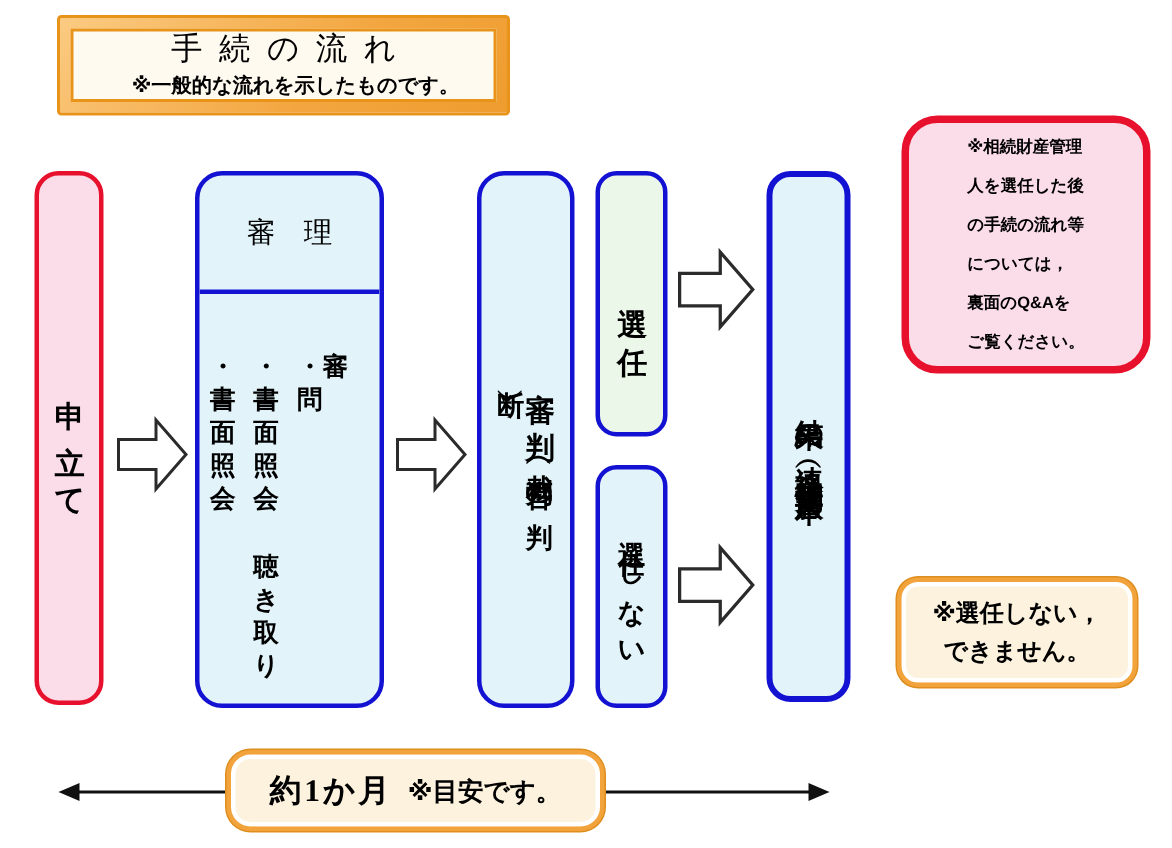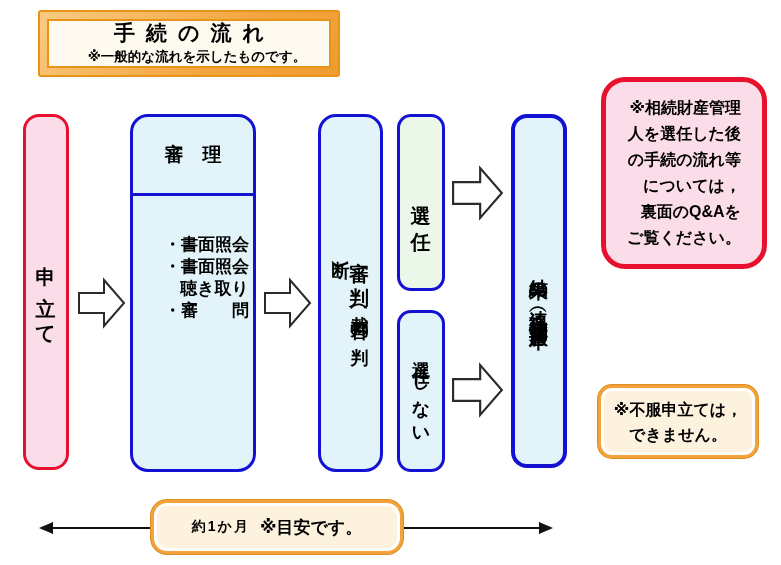--- a/index.html
+++ b/index.html
@@ -41,21 +41,21 @@
     border: 2px solid var(--orange-frame-edge);
     background: linear-gradient(135deg, var(--orange-frame-light) 0%, var(--orange-frame) 60%, #EE9C2E 100%);
     padding: 7px; border-radius: 3px;
   }
   #title-inner {
     width: 100%; height: 100%;
     background: #FFFAF0;
     border: 2px solid var(--orange-frame-edge);
     display: flex; flex-direction: column; align-items: center; justify-content: center;
   }
-  .page-title { font-size: 21px; font-weight: bold; letter-spacing: 11px; padding-left: 11px; line-height: 1.15; }
+  .page-title { font-size: 21px; font-weight: normal; letter-spacing: 11px; padding-left: 11px; line-height: 1.15; }
   .title-note { font-size: 13.5px; font-weight: bold; margin-top: 2px; margin-left: 16px; }
 
   
   .vtext {
     writing-mode: vertical-rl;
     text-orientation: mixed;
     font-weight: bold;
     line-height: 1;
   }
 
@@ -67,26 +67,26 @@
   }
   #application-box .vtext { font-size: 20px; letter-spacing: 30px; margin-bottom: -30px; }
 
   #examination-box {
     position: absolute; left: 130px; top: 114px; width: 126px; height: 358px;
     background: var(--cyan-bg);
     border: 3px solid var(--blue-border);
     border-radius: 18px;
     overflow: hidden;
   }
-  .exam-header { height: 76px; display: flex; align-items: center; justify-content: center; font-weight: bold; font-size: 19px; }
+  .exam-header { height: 76px; display: flex; align-items: center; justify-content: center; font-weight: normal; font-size: 19px; }
   .exam-divider { height: 3px; background: var(--blue-border); }
   .exam-body {
     padding: 38px 4px 0 7px;
-    display: flex; flex-direction: column; 
-    font-weight: bold; font-size: 17px; line-height: 1.3; text-align: right;
+    display: flex; flex-direction: row; 
+    font-weight: bold; font-size: 17px; line-height: 1.3;
   }
 
   #adjudication-box {
     left: 318px; top: 114px; width: 65px; height: 358px;
     background: var(--cyan-bg);
     border: 3px solid var(--blue-border);
     border-radius: 18px;
   }
   #adjudication-box .main { font-size: 20px; letter-spacing: 26px; }
   #adjudication-box .sub { font-size: 18px; letter-spacing: 3px; margin-bottom: -3px; }
@@ -109,25 +109,25 @@
 
   #result-box {
     left: 511px; top: 114px; width: 56px; height: 354px;
     background: var(--cyan-bg);
     border: 4px solid var(--blue-border);
     border-radius: 16px;
   }
   #result-box .vtext { font-size: 19px; letter-spacing: 3px; margin-bottom: -3px; }
 
   #followup-note {
-    left: 601px; top: 77px; width: 166px; height: 192px;
+    left: 601px; top: 77px; width: 166px; height: 172px;
     background: var(--pink-bg);
     border: 5px solid var(--red-border);
     border-radius: 24px;
-    font-size: 16px; line-height: 26px; font-weight: bold; text-align: right;
+    font-size: 11px; line-height: 26px; font-weight: bold; text-align: left;
   }
 
   #no-appeal-note {
     left: 598px; top: 385px; width: 160px; height: 73px;
     background: var(--cream-bg);
     border: 3px solid var(--orange-border);
     border-radius: 14px;
     box-shadow: inset 0 0 0 3px #ffffff, 0 0 0 1px var(--orange-edge);
     font-size: 16px; line-height: 25px; font-weight: bold; text-align: center;
   }
@@ -143,21 +143,21 @@
   #duration-box {
     left: 151px; top: 500px; width: 252px; height: 54px;
     background: var(--cream-bg);
     border: 3px solid var(--orange-border);
     border-radius: 16px;
     box-shadow: inset 0 0 0 3px #ffffff, 0 0 0 1px var(--orange-edge);
     z-index: 2;
     gap: 10px;
     font-weight: bold;
   }
-  .duration-label { font-size: 14px; letter-spacing: 2px; }
+  .duration-label { font-size: 21px; letter-spacing: 2px; font-family: Liberation Serif, serif; }
   .duration-note { font-size: 17px; }
 </style>
 </head>
 <body>
 
 <div class="stage">
 
   <div id="title-frame">
     <div id="title-inner">
       <div class="page-title">手続の流れ</div>
@@ -216,21 +216,21 @@
   <div class="rbox" id="followup-note">
     <div class="pre">※相続財産管理
 人を選任した後
 の手続の流れ等
 については，
 裏面のQ&amp;Aを
 ご覧ください。</div>
   </div>
 
   <div class="rbox" id="no-appeal-note">
-    <div class="pre">※不服申立ては，
+    <div class="pre">※選任しない，
 できません。</div>
   </div>
 
   <svg id="timeline-arrow" width="520" height="20" viewBox="0 0 520 20">
     <line x1="10" y1="10" x2="510" y2="10" stroke="#111111" stroke-width="2"></line>
     <polygon points="3,10 17,4 17,16" fill="#111111"></polygon>
     <polygon points="517,10 503,4 503,16" fill="#111111"></polygon>
   </svg>
 
   <div class="rbox" id="duration-box">

